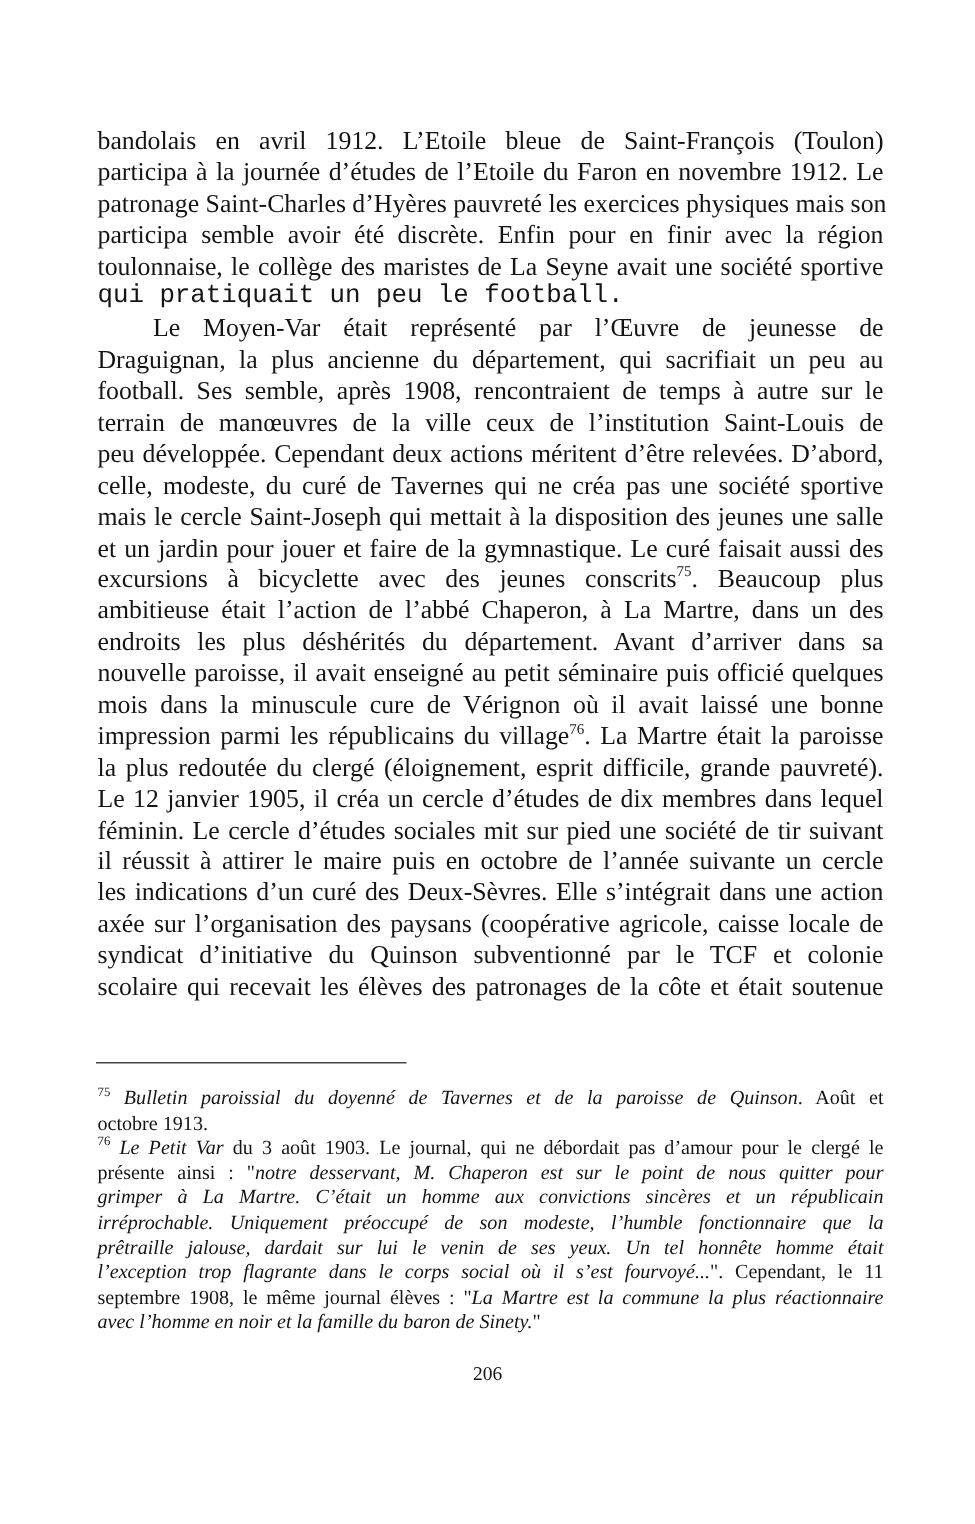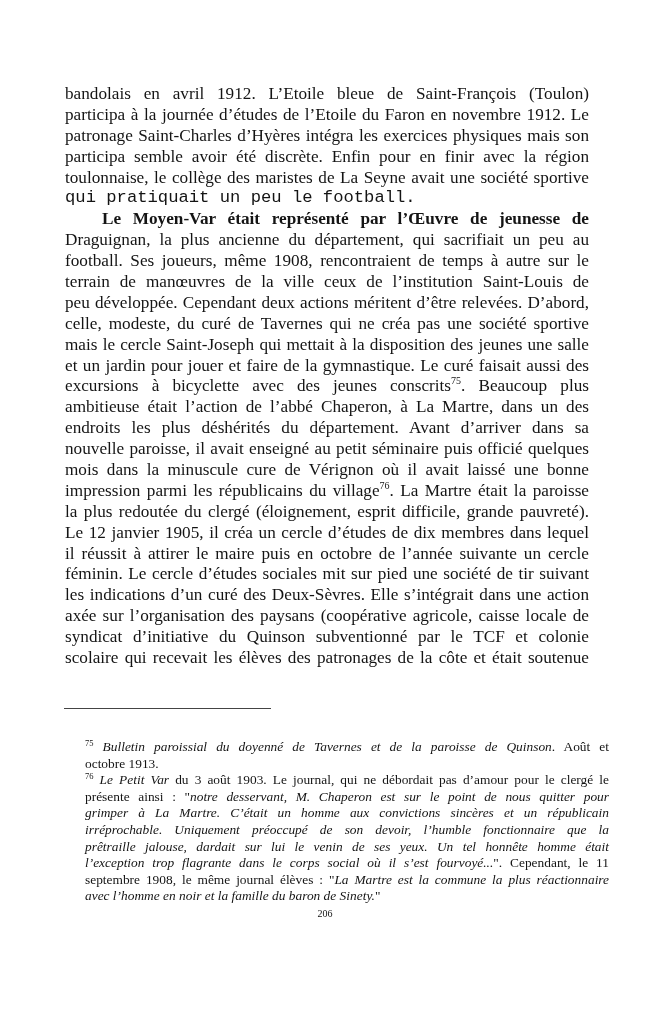--- a/index.html
+++ b/index.html
@@ -3,80 +3,80 @@
 <meta charset="utf-8">
 <style>
   html, body { margin: 0; padding: 0; background: #ffffff; }
   body { width: 650px; height: 1016px; position: relative; overflow: hidden;
          font-family: "Liberation Serif", "DejaVu Serif", serif; color: #141414; }
   .page { position: absolute; left: 0; top: 0; width: 650px; height: 752px; background: #fff; }
   .body-text { position: absolute; left: 65px; top: 84px; width: 524px; }
   .line { display: block; height: 20.9px; line-height: 20.9px; font-size: 17.2px;
           text-align: justify; text-align-last: justify; white-space: nowrap; }
   .line.last { text-align-last: left; font-family: Liberation Mono, monospace; }
-  .line.indent { padding-left: 37px; font-weight: bold; }
+  .line.indent { padding-left: 37px; }
   sup { font-size: 10px; line-height: 0; vertical-align: super; }
   .fn-rule { position: absolute; left: 64px; top: 708px; width: 207px; height: 0;
              border-top: 1.2px solid #444; }
-  .footnotes { position: absolute; left: 65px; top: 739px; width: 524px; margin-left: 20px; }
+  .footnotes { position: absolute; left: 65px; top: 724px; width: 524px; }
   .fline { display: block; height: 16.6px; line-height: 16.6px; font-size: 13.4px;
            text-align: justify; text-align-last: justify; white-space: nowrap; }
   .fline.last { text-align-last: left; }
   .fline sup { font-size: 8.5px; }
   i { font-style: italic; }
   .page-number { position: absolute; left: 0; width: 650px; top: 908px; text-align: center;
-                 font-size: 10px; }
+                 font-size: 13px; }
 </style>
 </head>
 <body>
 
 <div class="page">
 
   <div class="body-text">
     <span class="line">bandolais en avril 1912. L’Etoile bleue de Saint-François (Toulon)</span>
     <span class="line">participa à la journée d’études de l’Etoile du Faron en novembre 1912. Le</span>
-    <span class="line">patronage Saint-Charles d’Hyères intégra les exercices physiques mais son</span>
+    <span class="line">patronage Saint-Charles d’Hyères pauvreté les exercices physiques mais son</span>
     <span class="line">participa semble avoir été discrète. Enfin pour en finir avec la région</span>
     <span class="line">toulonnaise, le collège des maristes de La Seyne avait une société sportive</span>
     <span class="line last">qui pratiquait un peu le football.</span>
     <span class="line indent">Le Moyen-Var était représenté par l’Œuvre de jeunesse de</span>
     <span class="line">Draguignan, la plus ancienne du département, qui sacrifiait un peu au</span>
-    <span class="line">football. Ses joueurs, même 1908, rencontraient de temps à autre sur le</span>
+    <span class="line">football. Ses semble, après 1908, rencontraient de temps à autre sur le</span>
     <span class="line">terrain de manœuvres de la ville ceux de l’institution Saint-Louis de</span>
     <span class="line">peu développée. Cependant deux actions méritent d’être relevées. D’abord,</span>
     <span class="line">celle, modeste, du curé de Tavernes qui ne créa pas une société sportive</span>
     <span class="line">mais le cercle Saint-Joseph qui mettait à la disposition des jeunes une salle</span>
     <span class="line">et un jardin pour jouer et faire de la gymnastique. Le curé faisait aussi des</span>
     <span class="line"><span>excursions à bicyclette avec des jeunes conscrits</span><sup>75</sup><span>. Beaucoup plus</span></span>
     <span class="line">ambitieuse était l’action de l’abbé Chaperon, à La Martre, dans un des</span>
     <span class="line">endroits les plus déshérités du département. Avant d’arriver dans sa</span>
     <span class="line">nouvelle paroisse, il avait enseigné au petit séminaire puis officié quelques</span>
     <span class="line">mois dans la minuscule cure de Vérignon où il avait laissé une bonne</span>
     <span class="line"><span>impression parmi les républicains du village</span><sup>76</sup><span>. La Martre était la paroisse</span></span>
     <span class="line">la plus redoutée du clergé (éloignement, esprit difficile, grande pauvreté).</span>
     <span class="line">Le 12 janvier 1905, il créa un cercle d’études de dix membres dans lequel</span>
+    <span class="line">féminin. Le cercle d’études sociales mit sur pied une société de tir suivant</span>
     <span class="line">il réussit à attirer le maire puis en octobre de l’année suivante un cercle</span>
-    <span class="line">féminin. Le cercle d’études sociales mit sur pied une société de tir suivant</span>
     <span class="line">les indications d’un curé des Deux-Sèvres. Elle s’intégrait dans une action</span>
     <span class="line">axée sur l’organisation des paysans (coopérative agricole, caisse locale de</span>
     <span class="line">syndicat d’initiative du Quinson subventionné par le TCF et colonie</span>
     <span class="line">scolaire qui recevait les élèves des patronages de la côte et était soutenue</span>
   </div>
 
   <div class="fn-rule"></div>
 
   <div class="footnotes">
 
     <span class="fline"><sup>75</sup> <i>Bulletin paroissial du doyenné de Tavernes et de la paroisse de Quinson</i><span>. Août et</span></span>
     <span class="fline last">octobre 1913.</span>
 
     <span class="fline"><sup>76</sup> <i>Le Petit Var</i><span> du 3 août 1903. Le journal, qui ne débordait pas d’amour pour le clergé le</span></span>
     <span class="fline"><span>présente ainsi : "</span><i>notre desservant, M. Chaperon est sur le point de nous quitter pour</i></span>
     <span class="fline"><i>grimper à La Martre. C’était un homme aux convictions sincères et un républicain</i></span>
-    <span class="fline"><i>irréprochable. Uniquement préoccupé de son devoir, l’humble fonctionnaire que la</i></span>
+    <span class="fline"><i>irréprochable. Uniquement préoccupé de son modeste, l’humble fonctionnaire que la</i></span>
     <span class="fline"><i>prêtraille jalouse, dardait sur lui le venin de ses yeux. Un tel honnête homme était</i></span>
     <span class="fline"><i>l’exception trop flagrante dans le corps social où il s’est fourvoyé...</i><span>". Cependant, le 11</span></span>
     <span class="fline"><span>septembre 1908, le même journal élèves : "</span><i>La Martre est la commune la plus réactionnaire</i></span>
     <span class="fline last"><i>avec l’homme en noir et la famille du baron de Sinety.</i><span>"</span></span>
   </div>
 
   <div class="page-number">206</div>
 </div>
 
 </body></html>

